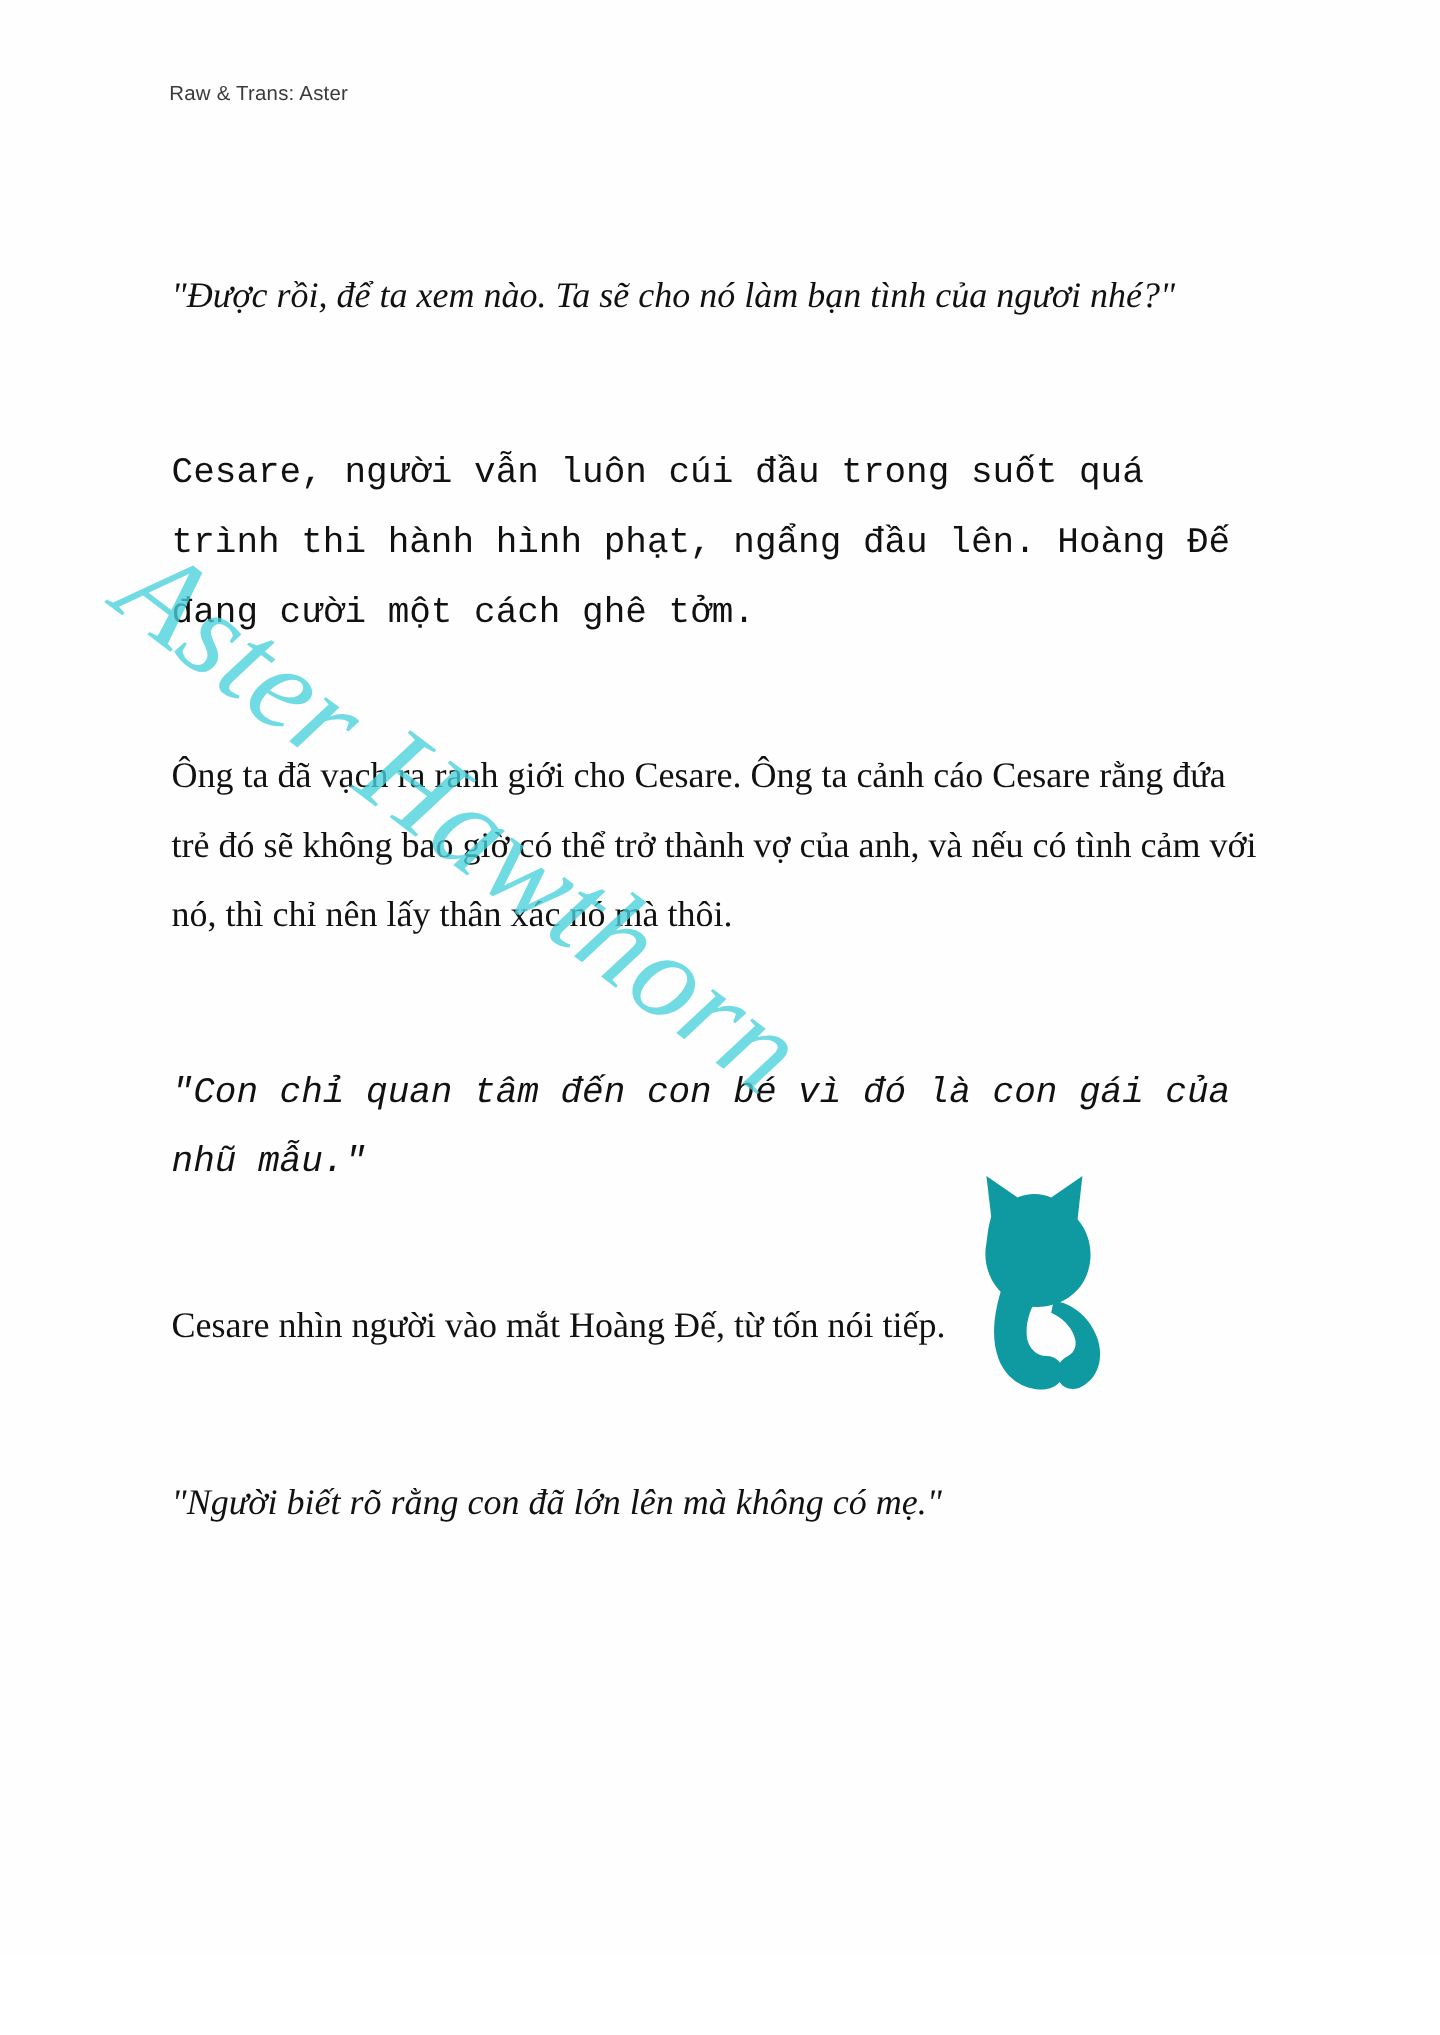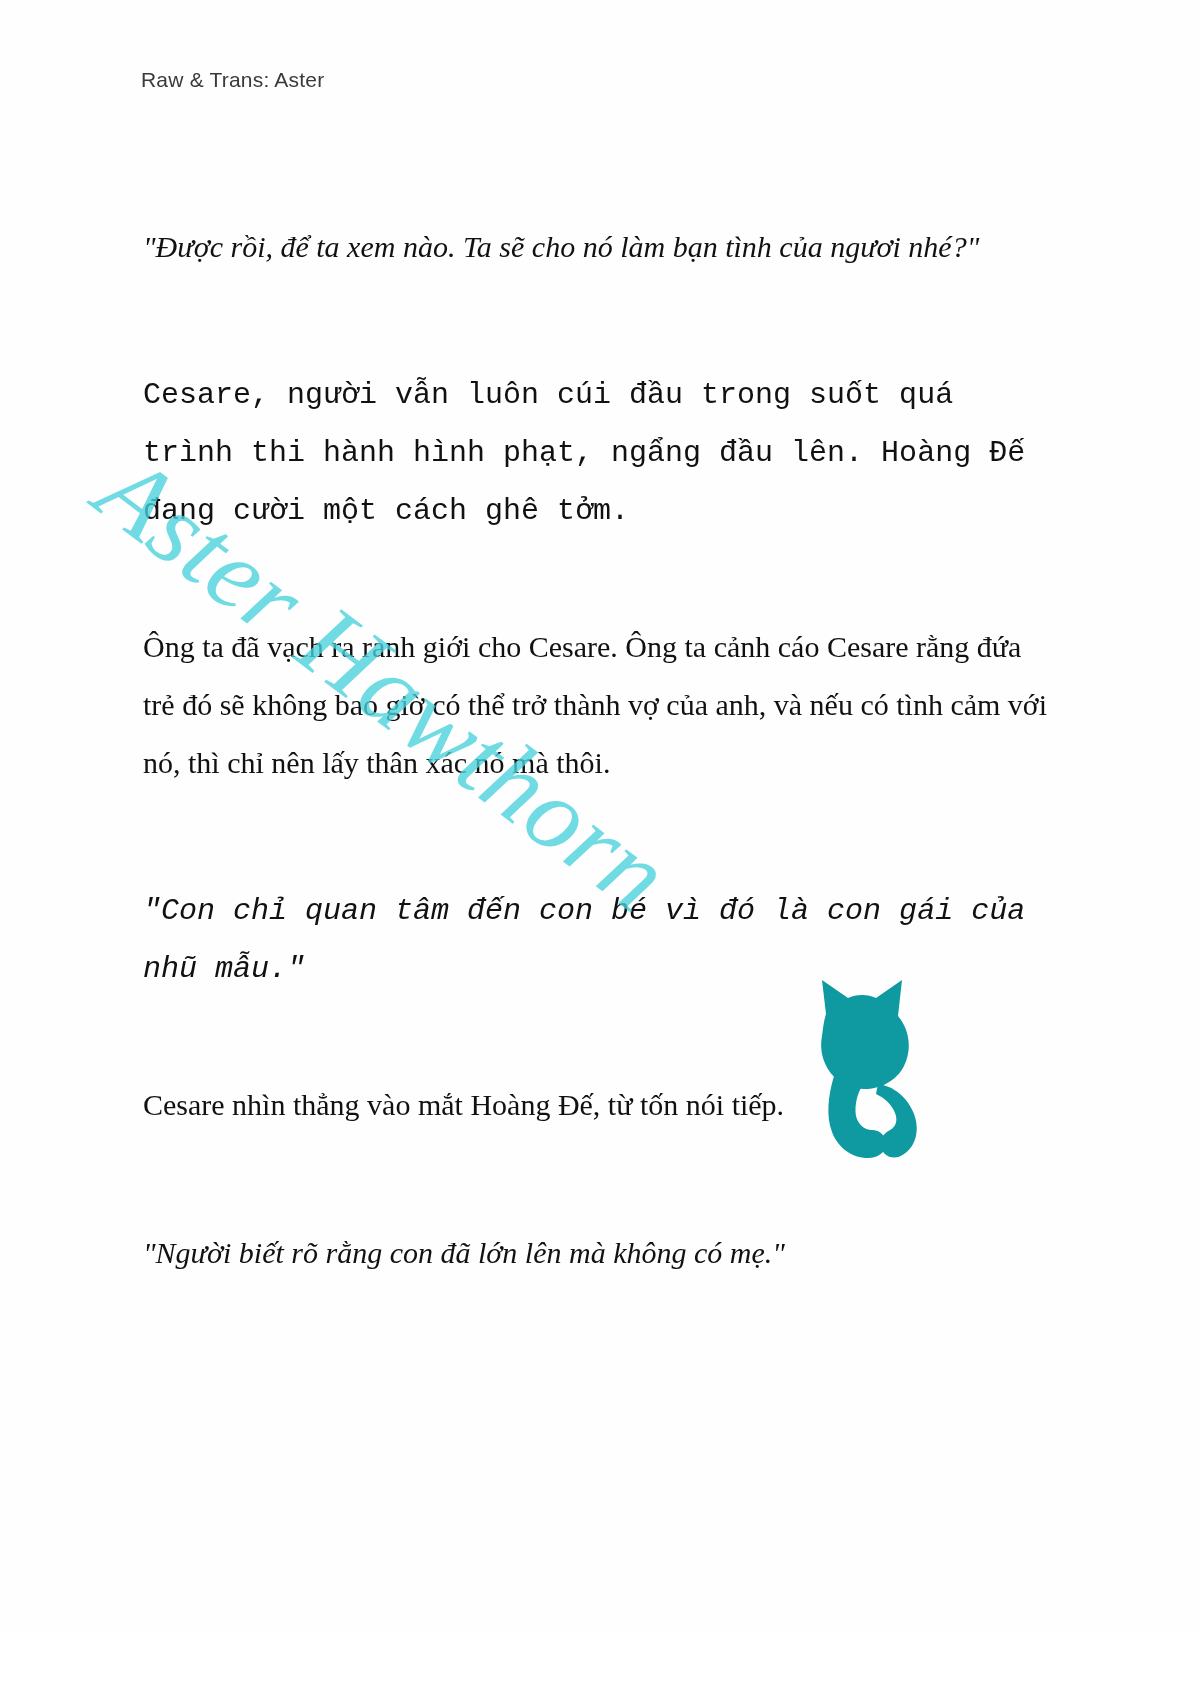--- a/index.html
+++ b/index.html
@@ -20,21 +20,21 @@
     top: 0;
     width: 1200px;
     height: 1630px;
     background: #fefefe;
   }
   .credit {
     position: absolute;
     left: 141px;
     top: 68px;
     font-family: "Liberation Sans", sans-serif;
-    font-size: 21px;
+    font-size: 17px;
     color: #3a3a3a;
     letter-spacing: 0.2px;
     white-space: nowrap;
   }
   .content {
     position: absolute;
     left: 143px;
     top: 218px;
     width: 920px;
   }
@@ -94,21 +94,21 @@
 <div class="page">
   <div class="page-sheet"></div>
 
   <div class="credit">Raw &amp; Trans: Aster</div>
 
   <div class="content">
     <p class="para italic gap-xl">"Được rồi, để ta xem nào. Ta sẽ cho nó làm bạn tình của ngươi nhé?"</p>
     <p class="para gap-lg">Cesare, người vẫn luôn cúi đầu trong suốt quá trình thi hành hình phạt, ngẩng đầu lên. Hoàng Đế đang cười một cách ghê tởm.</p>
     <p class="para gap-xl">Ông ta đã vạch ra ranh giới cho Cesare. Ông ta cảnh cáo Cesare rằng đứa trẻ đó sẽ không bao giờ có thể trở thành vợ của anh, và nếu có tình cảm với nó, thì chỉ nên lấy thân xác nó mà thôi.</p>
     <p class="para italic gap-lg">"Con chỉ quan tâm đến con bé vì đó là con gái của nhũ mẫu."</p>
-    <p class="para gap-xl">Cesare nhìn thẳng vào mắt Hoàng Đế, từ tốn nói tiếp.</p>
+    <p class="para gap-xl">Cesare nhìn người vào mắt Hoàng Đế, từ tốn nói tiếp.</p>
     <p class="para italic">"Người biết rõ rằng con đã lớn lên mà không có mẹ."</p>
   </div>
 
   <div class="watermark-text">Aster Hawthorn</div>
 
   <svg class="watermark-cat" viewBox="0 0 150 200">
     <g fill="#0e9aa0">
       <path d="M44 42 L40 8 L66 26 C74 22 86 22 94 26 L120 8 L116 44 C128 58 130 78 122 94 C112 114 86 122 66 114 C46 106 36 84 40 64 C41 56 42 48 44 42 Z"></path>
       <path d="M52 104 C46 124 44 144 50 160 C56 176 70 186 86 186 C96 186 104 180 104 172 C104 164 98 158 90 158 C82 158 76 152 74 144 C72 132 76 118 84 108 Z"></path>
       <path d="M96 112 C112 114 126 126 132 142 C138 158 134 174 122 182 C114 188 104 186 100 178 C96 170 100 162 108 158 C114 155 116 148 113 141 C110 133 103 126 94 122 Z"></path>

